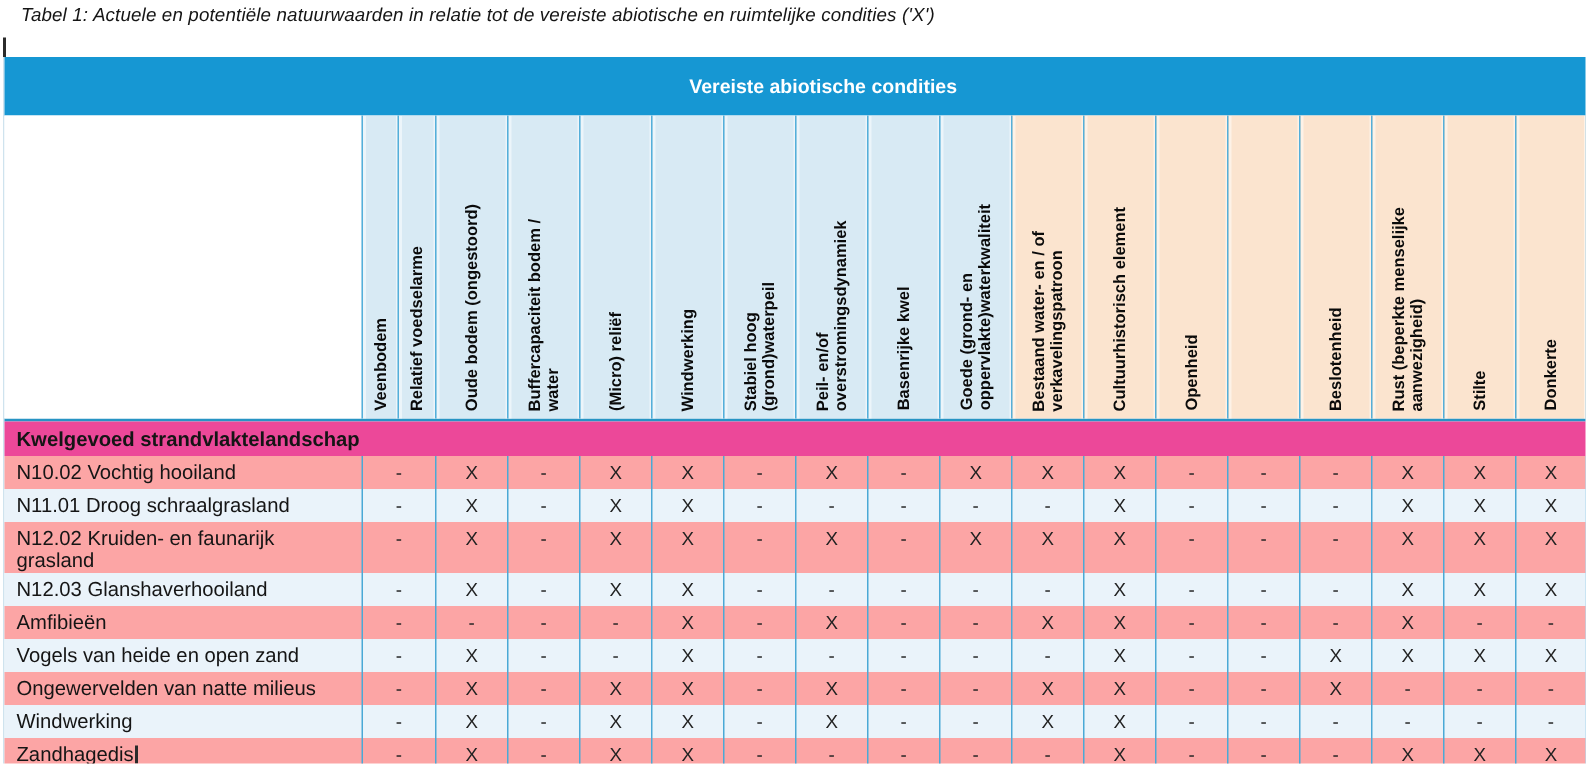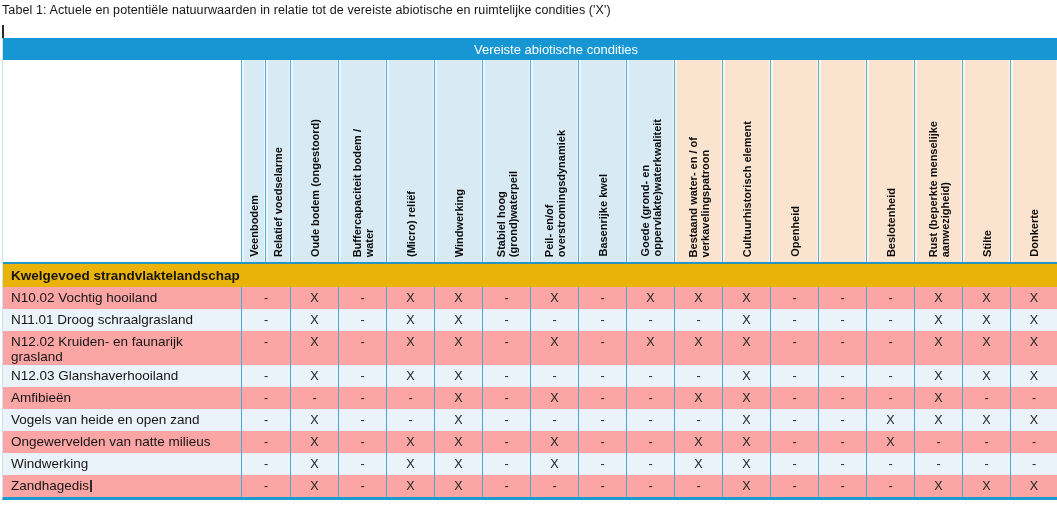--- a/index.html
+++ b/index.html
@@ -2,31 +2,31 @@
 <html><head>
 <meta charset="utf-8">
 <style>
   html,body{margin:0;padding:0;}
   body{
     width:1057px;height:509px;background:#ffffff;
     font-family:"Liberation Sans",sans-serif;color:#151515;
     position:relative;overflow:hidden;
   }
   .title{
-    position:absolute;left:2px;top:3px;
-    font-size:12.5px;letter-spacing:.1px;white-space:nowrap;
+    position:absolute;left:14px;top:3px;
+    font-style:italic;font-size:12.5px;letter-spacing:.1px;white-space:nowrap;
   }
   .stray-cursor{position:absolute;left:2px;top:25px;width:2px;height:13px;background:#2b2b2b;}
   .tbl{
     position:absolute;left:2px;top:38px;width:1055px;
     border-left:1px solid #cfe3ee;border-bottom:3px solid #1b9bd3;
     box-sizing:content-box;
   }
   
-  .band{display:flex;height:22px;background:#1697d3;color:#fff;font-weight:normal;font-size:13px;}
+  .band{display:flex;height:39px;background:#1697d3;color:#fff;font-weight:bold;font-size:13px;}
   .band>div{display:flex;align-items:center;justify-content:flex-end;box-sizing:border-box;white-space:nowrap;}
   .band .g1{width:671px;padding-right:36px;}
   .band .g2{width:384px;padding-right:18px;}
   
   .hrow{display:flex;height:202px;border-bottom:2px solid #2794c4;}
   .corner{width:238px;background:#fff;}
   .hc{
     position:relative;box-sizing:border-box;border-left:1px solid #54afda;
     box-shadow:inset 2px 0 0 rgba(255,255,255,.5), inset -1px 0 0 rgba(255,255,255,.5);
   }
@@ -38,21 +38,21 @@
     position:absolute;bottom:5px;left:50%;
     transform:translateX(-50%) rotate(180deg);
     writing-mode:vertical-rl;
     font-weight:bold;font-size:11px;line-height:12px;
     white-space:pre-line;text-align:left;color:#0a0a0a;
   }
   
   .grp{
     height:23px;display:flex;align-items:center;
     padding-left:8px;box-sizing:border-box;
-    font-weight:bold;font-size:13.5px;background:#eab308;
+    font-weight:bold;font-size:13.5px;background:#ec4899;
   }
   
   .dr{display:flex;height:22px;background:#fca5a5;}
   .dr.alt{background:#eaf3fa;}
   .dr.tall{height:34px;}
   .rl{
     width:238px;box-sizing:border-box;
     font-size:13.5px;line-height:15px;padding:3px 4px 0 8px;
   }
   .mk{

